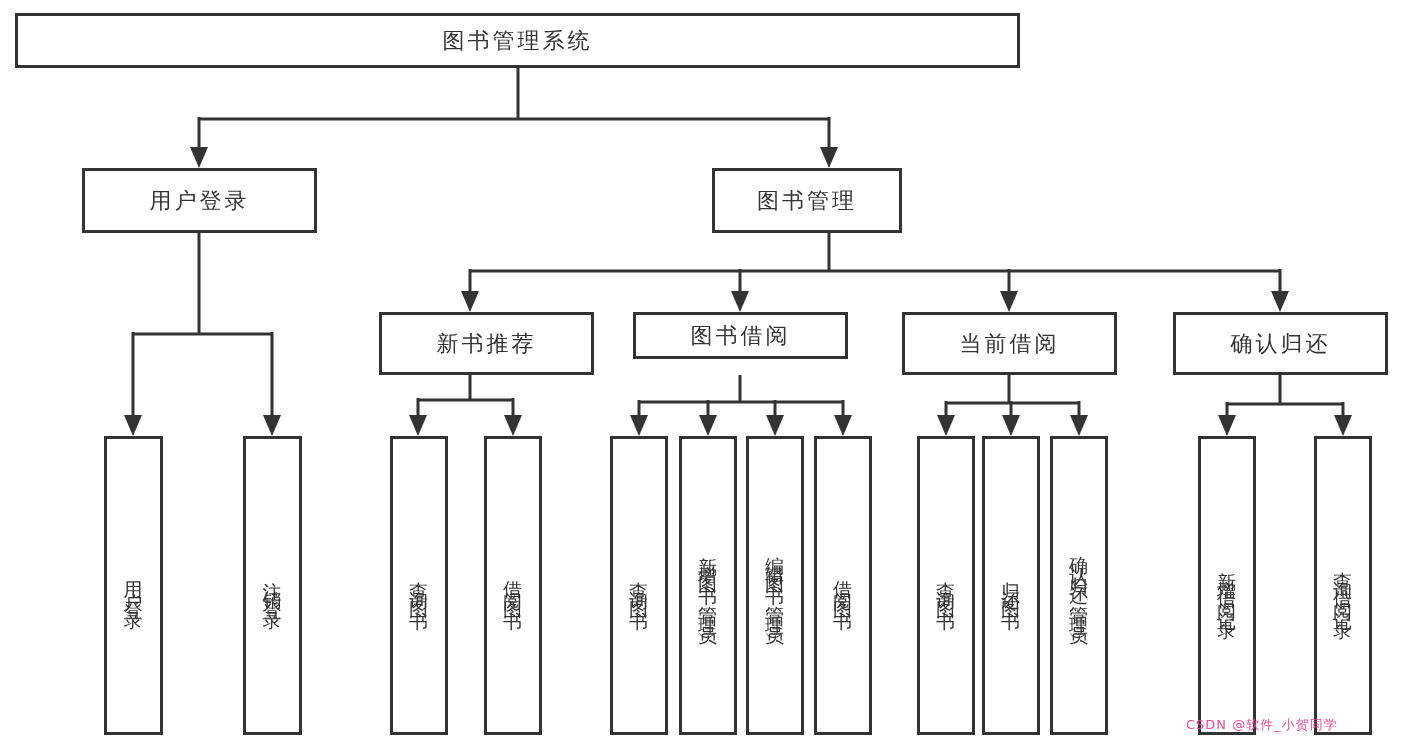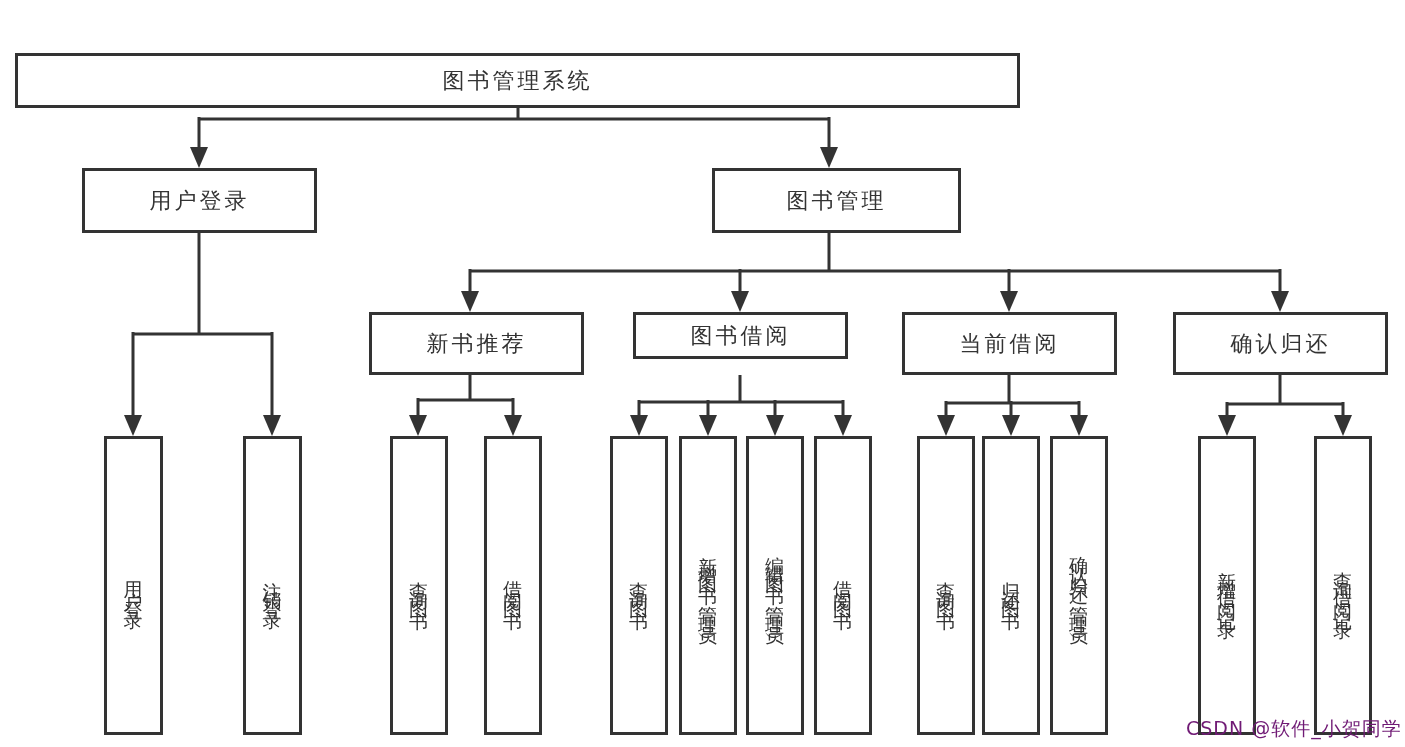--- a/index.html
+++ b/index.html
@@ -12,22 +12,22 @@
     position:absolute; box-sizing:border-box; background:#ffffff;
     border:3px solid #333333; color:#333333; z-index:2;
     display:flex; align-items:center; justify-content:center;
     font-size:22px; letter-spacing:3px; white-space:nowrap;
   }
   .box.leaf span {
     writing-mode:vertical-rl; text-orientation:mixed;
     font-size:19px; letter-spacing:10px; line-height:1;
   }
   .watermark {
-    position:absolute; z-index:3; color:#701a75;
-    font-size:19px; letter-spacing:1px; white-space:nowrap;
+    position:absolute; z-index:3; color:#ec4899;
+    font-size:13px; letter-spacing:1px; white-space:nowrap;
   }
 </style>
 </head>
 <body>
 
 <div class="canvas">
 
   <svg class="wires" width="1405" height="747" viewBox="0 0 1405 747">
     <g stroke="#333333" stroke-width="3" fill="none">
       <path d="M518,68 V119 M197.5,119 H830.5 M199,117 V149 M829,117 V149"></path>
@@ -54,32 +54,32 @@
       <path d="M775,436 l-9,-21 h18 z"></path>
       <path d="M843,436 l-9,-21 h18 z"></path>
       <path d="M946,436 l-9,-21 h18 z"></path>
       <path d="M1011,436 l-9,-21 h18 z"></path>
       <path d="M1079,436 l-9,-21 h18 z"></path>
       <path d="M1227,436 l-9,-21 h18 z"></path>
       <path d="M1343,436 l-9,-21 h18 z"></path>
     </g>
   </svg>
 
-  <div class="box" style="left:15px; top:13px; width:1005px; height:55px;margin-top:40px;">
+  <div class="box" style="left:15px; top:13px; width:1005px; height:55px;">
     <span>图书管理系统</span>
   </div>
 
   <div class="box" style="left:82px; top:168px; width:235px; height:65px;">
     <span>用户登录</span>
   </div>
-  <div class="box" style="left:712px; top:168px; width:249px; height:65px;">
+  <div class="box" style="left:712px; top:168px; width:190px; height:65px;">
     <span>图书管理</span>
   </div>
 
-  <div class="box" style="left:369px; top:312px; width:215px; height:63px;">
+  <div class="box" style="left:379px; top:312px; width:215px; height:63px;">
     <span>新书推荐</span>
   </div>
   <div class="box" style="left:633px; top:312px; width:215px; height:47px;">
     <span>图书借阅</span>
   </div>
   <div class="box" style="left:902px; top:312px; width:215px; height:63px;">
     <span>当前借阅</span>
   </div>
   <div class="box" style="left:1173px; top:312px; width:215px; height:63px;">
     <span>确认归还</span>

